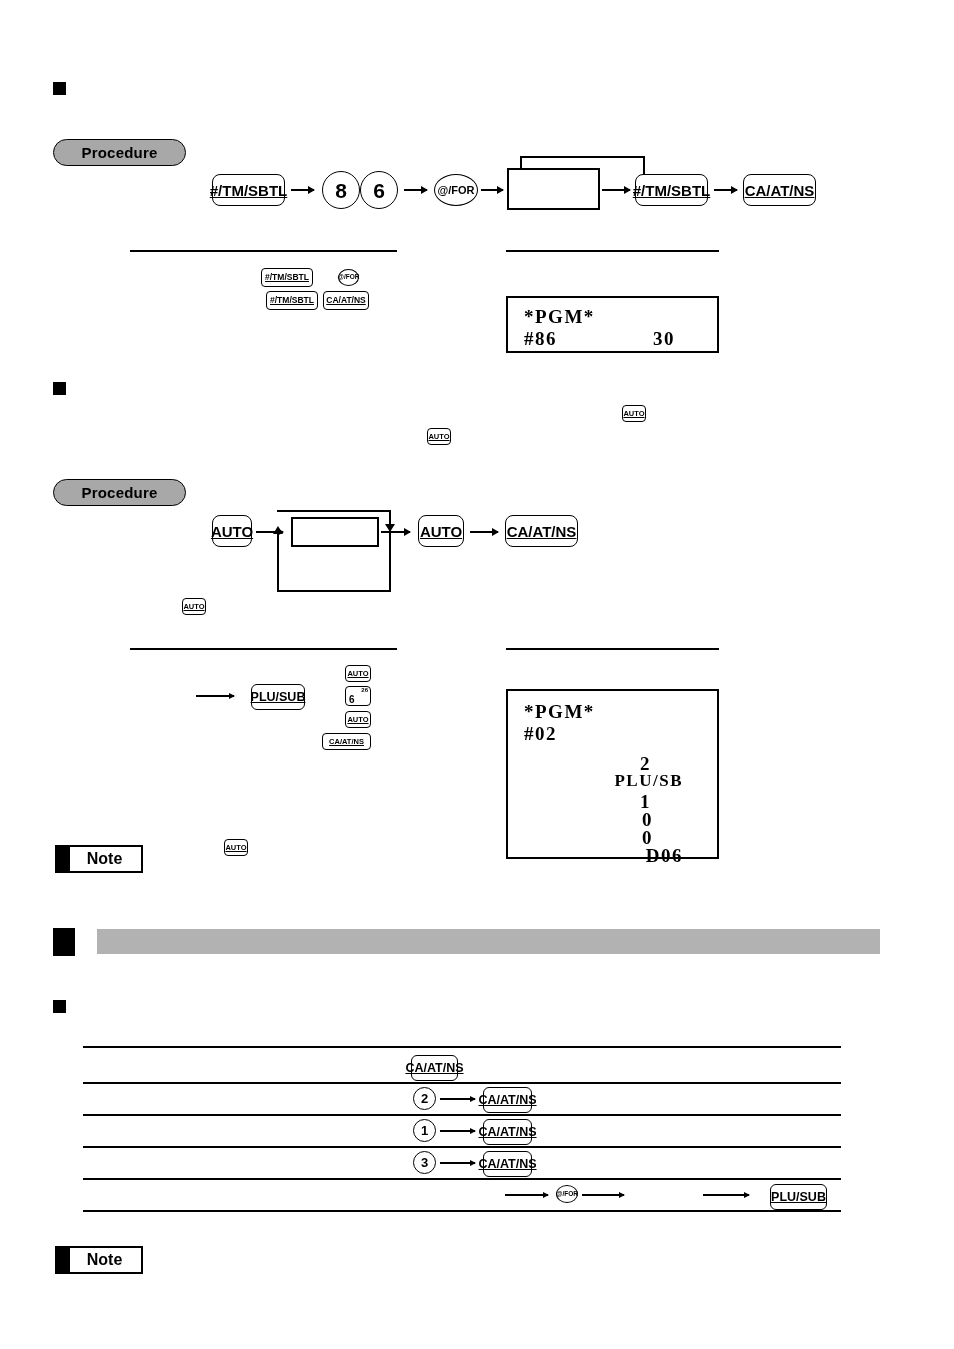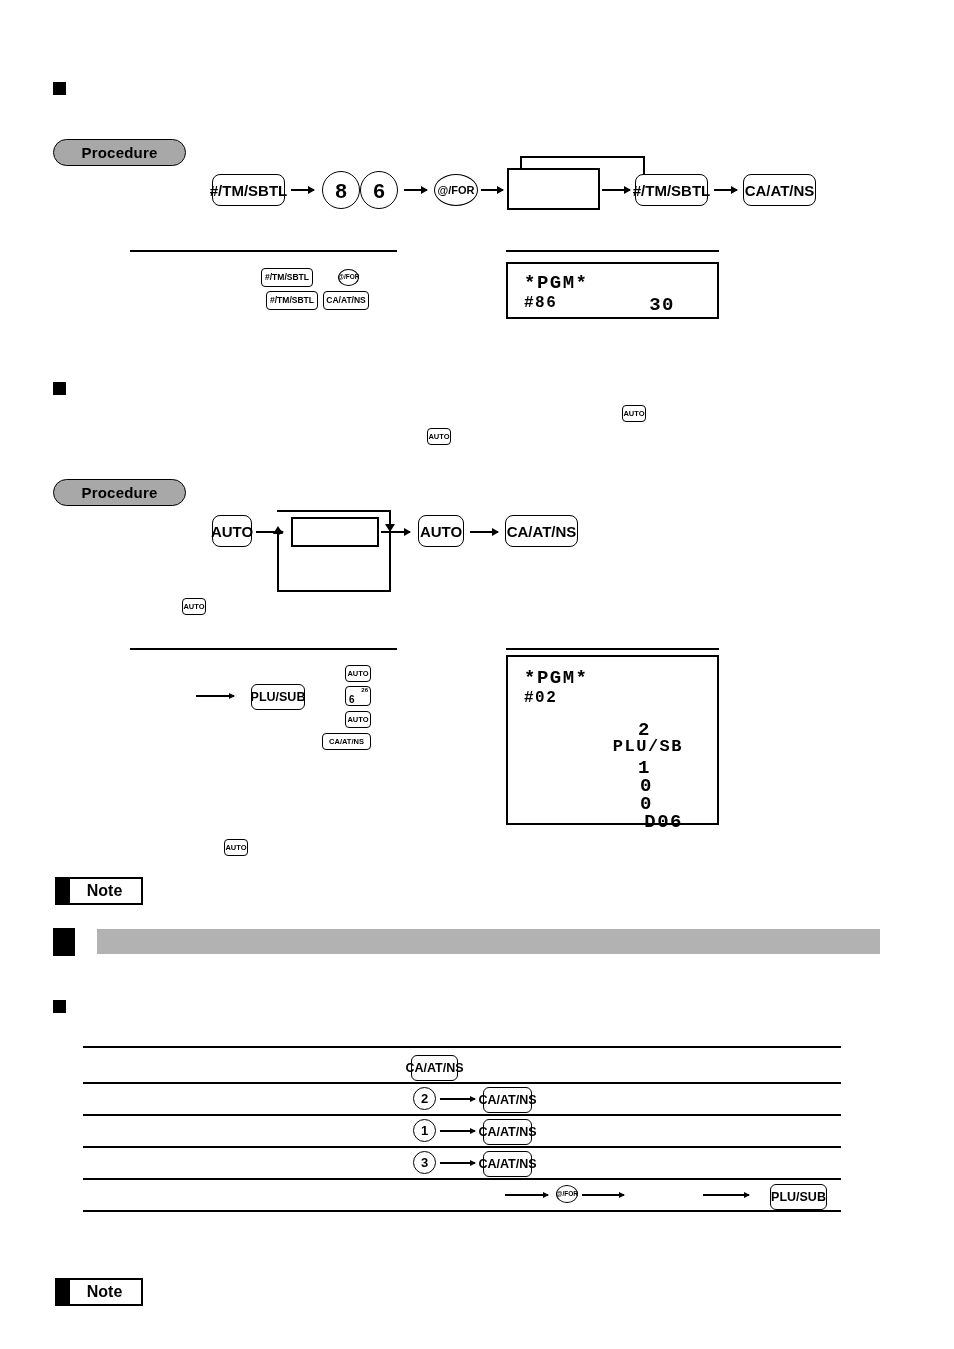--- a/index.html
+++ b/index.html
@@ -41,21 +41,20 @@
   }
 
   
   .note-badge {
     border: 2px solid #000000;
     height: 24px;
     display: flex;
     align-items: stretch;
     background: #ffffff;
     width: 84px;
-    margin-top: 32px;
   }
   .note-badge .sq {
     width: 13px;
     background: #000000;
   }
   .note-badge .txt {
     flex: 1;
     display: flex;
     align-items: center;
     justify-content: center;
@@ -80,20 +79,21 @@
     border: 1.7px solid #000000;
     border-radius: 7px;
     background: #ffffff;
     display: flex;
     align-items: center;
     justify-content: center;
     font-weight: bold;
     line-height: 1;
     white-space: nowrap;
     box-sizing: border-box;
+    text-decoration: underline;
   }
   .key.big   { height: 32px; font-size: 15px; padding: 0 6px; border-radius: 8px; }
   .key.mid   { height: 26px; font-size: 12.5px; padding: 0 4px; border-radius: 6px; }
   .key.small { height: 19px; font-size: 8.5px;  padding: 0 3px; border-radius: 4px; border-width: 1.1px; }
   .key.tiny  { height: 17px; font-size: 7.5px;  padding: 0 2px; border-radius: 4px; border-width: 1px; }
 
   .key-round {
     border: 1.7px solid #000000;
     border-radius: 50%;
     background: #ffffff;
@@ -184,30 +184,31 @@
   
   .rule { position: absolute; background: #000000; height: 2px; }
   .rule-thin { position: absolute; background: #000000; height: 1.5px; }
 
   
   .pgm {
     border: 2px solid #000000;
     background: #ffffff;
     box-sizing: border-box;
     position: absolute;
-    font-family: Liberation Mono, monospace;
+    font-family: Liberation Serif, serif;
+    margin-top: 34px;
   }
   .pgm .line {
     position: absolute;
     font-weight: bold;
     letter-spacing: 1px;
     white-space: pre;
   }
   .pgm .l-title { font-size: 19px; letter-spacing: 1.5px; }
-  .pgm .l-num   { font-size: 16px; letter-spacing: 1.5px; }
+  .pgm .l-num   { font-size: 19px; letter-spacing: 1.5px; }
   .pgm .r-val   { font-size: 19px; letter-spacing: 1.5px; text-align: right; }
 </style>
 </head>
 <body>
 
 <div class="abs bullet" style="left:53px; top:82px;"></div>
 
 <div class="abs procedure-pill" style="left:53px; top:139px;">
   <span>Procedure</span>
 </div>

